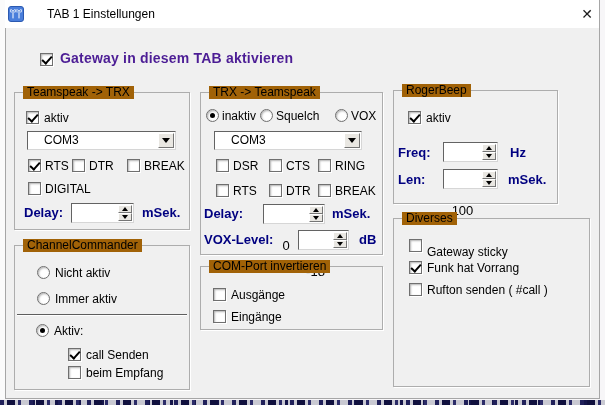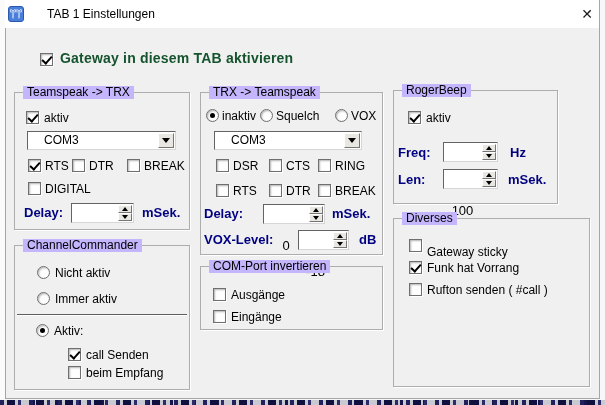--- a/index.html
+++ b/index.html
@@ -26,25 +26,25 @@
   }
   .app-icon { position:absolute; left:8px; top:6px; width:16px; height:16px; }
   .window-title { position:absolute; left:30px; top:8px; line-height:13px; color:#000;margin-left:17px; }
   .close-btn {
     position:absolute; left:574px; top:3px; width:26px; height:22px;
     display:flex; align-items:center; justify-content:center;
     font-size:14px; color:#1a1a1a; cursor:pointer;
   }
   .master-label {
     position:absolute; left:60px; top:51px; font-size:14px; font-weight:bold;
-    color:#14532d; letter-spacing:.2px; line-height:15px;
+    color:#4c1d95; letter-spacing:.2px; line-height:15px;
   }
   .group { position:absolute; border:1px solid #adadad; box-shadow:1px 1px 0 #ffffff; }
   .legend {
-    position:absolute; top:-7px; left:8px; background:#c4b5fd;
+    position:absolute; top:-7px; left:8px; background:#a16207;
     padding:0 4px; line-height:13px; white-space:nowrap;
   }
   .lbl { position:absolute; line-height:13px; white-space:nowrap; }
   .navy { color:#000080; font-weight:bold; font-size:13px; }
   .cb {
     position:absolute; width:13px; height:13px; background:#fff;
     border:1px solid #6f6f6f; box-shadow: inset 1px 1px 2px rgba(0,0,0,.30), 1px 1px 0 #fff;
   }
   .cb.checked::after {
     content:""; position:absolute; left:1px; top:2px; width:8px; height:4px;

